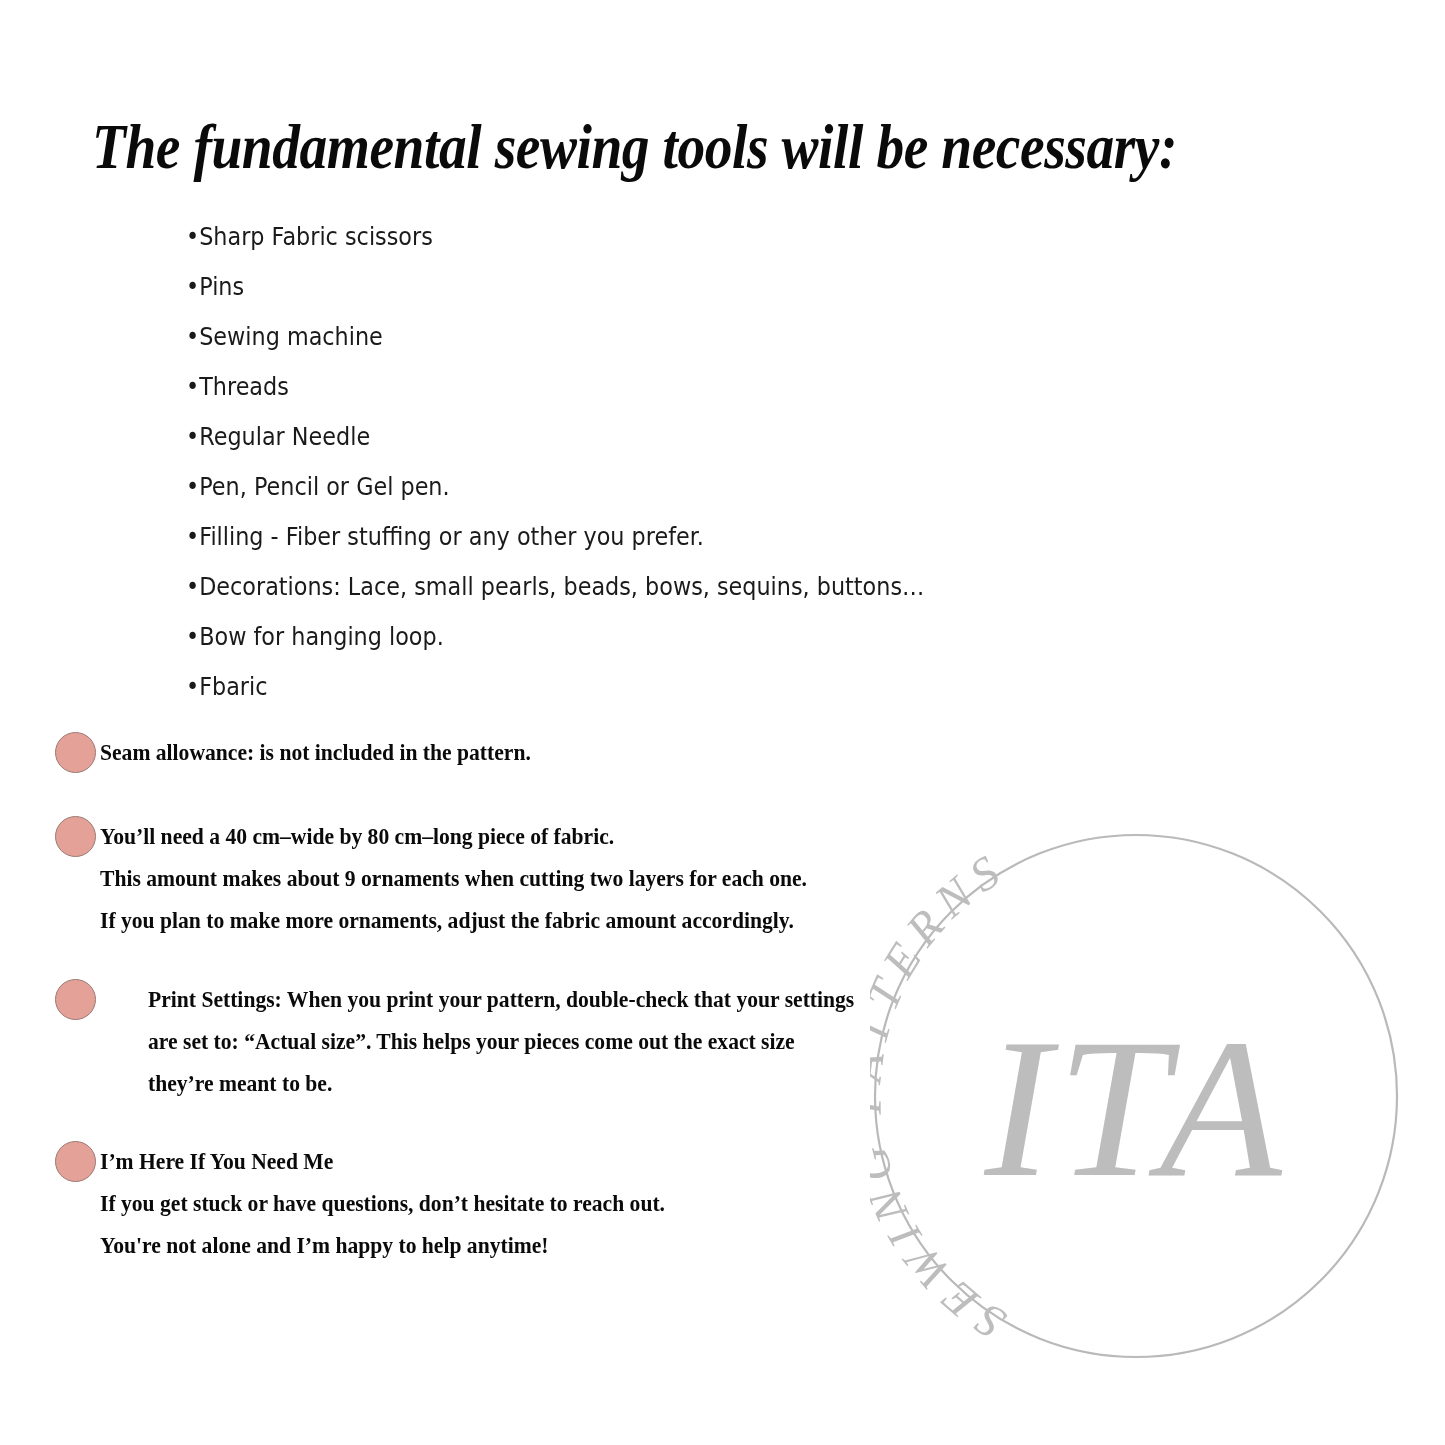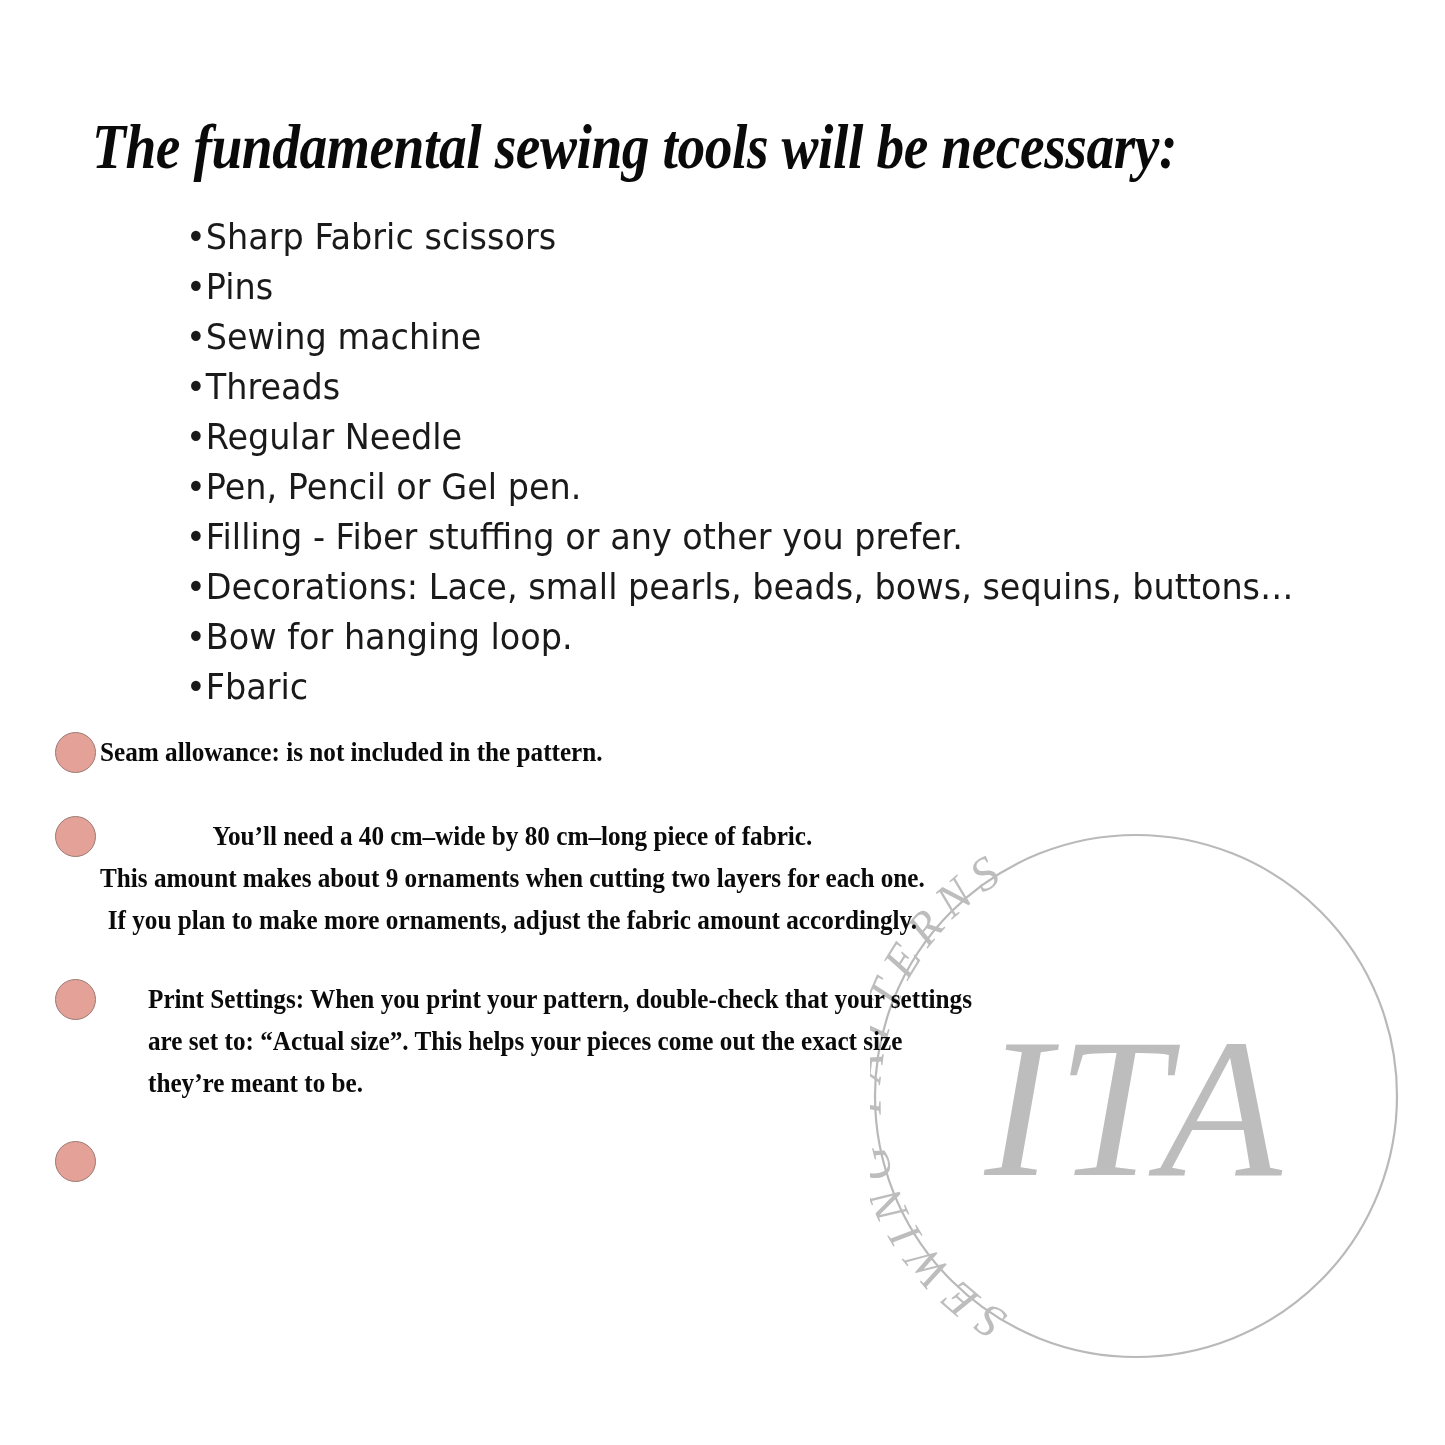--- a/index.html
+++ b/index.html
@@ -46,40 +46,40 @@
     white-space: nowrap;
   }
 
   
   .supplies {
     position: absolute;
     left: 186px;
     top: 212px;
     width: 1200px;
     font-family: "DejaVu Sans", sans-serif;
-    font-size: 36px;
+    font-size: 24px;
     line-height: 50px;
     color: #1a1a1a;
     font-weight: 400;
   }
   .supplies .row {
     white-space: nowrap;
     transform: scaleX(0.93);
     transform-origin: left center;
   }
   .supplies .bullet {
     display: inline;
   }
 
   
   .note {
     position: absolute;
     font-family: "Liberation Serif", "DejaVu Serif", serif;
     font-weight: 700;
-    font-size: 28px;
+    font-size: 24px;
     line-height: 42px;
     color: #0a0a0a;
     white-space: nowrap;
   }
   .note .line {
     transform: scaleX(0.9);
     transform-origin: left center;
   }
   .dot {
     position: absolute;
@@ -87,21 +87,21 @@
     height: 41px;
     border-radius: 50%;
     background: #e4a198;
     border: 1px solid #9c7a74;
     box-sizing: border-box;
   }
 
   #note1 { left: 100px; top: 731px; }
   #dot1  { left: 55px;  top: 732px; }
 
-  #note2 { left: 100px; top: 815px; text-align: center; }
+  #note2 { left: 100px; top: 815px; }
   #dot2  { left: 55px;  top: 816px; }
 
   #note3 { left: 100px; top: 978px; margin-left: 48px; }
   #dot3  { left: 55px;  top: 979px; }
 
   #note4 { left: 100px; top: 1140px; }
   #dot4  { left: 55px;  top: 1141px; }
 </style>
 </head>
 <body>
@@ -149,14 +149,19 @@
   </div>
 
   <div class="dot" id="dot3"></div>
   <div class="note" id="note3">
     <div class="line">Print Settings: When you print your pattern, double-check that your settings</div>
     <div class="line">are set to: “Actual size”. This helps your pieces come out the exact size</div>
     <div class="line">they’re meant to be.</div>
   </div>
 
   <div class="dot" id="dot4"></div>
+  <div class="note" id="note4">
+    <div class="line">I’m Here If You Need Me</div>
+    <div class="line">If you get stuck or have questions, don’t hesitate to reach out.</div>
+    <div class="line">You're not alone and I’m happy to help anytime!</div>
+  </div>
 
 </div>
 
 </body></html>

